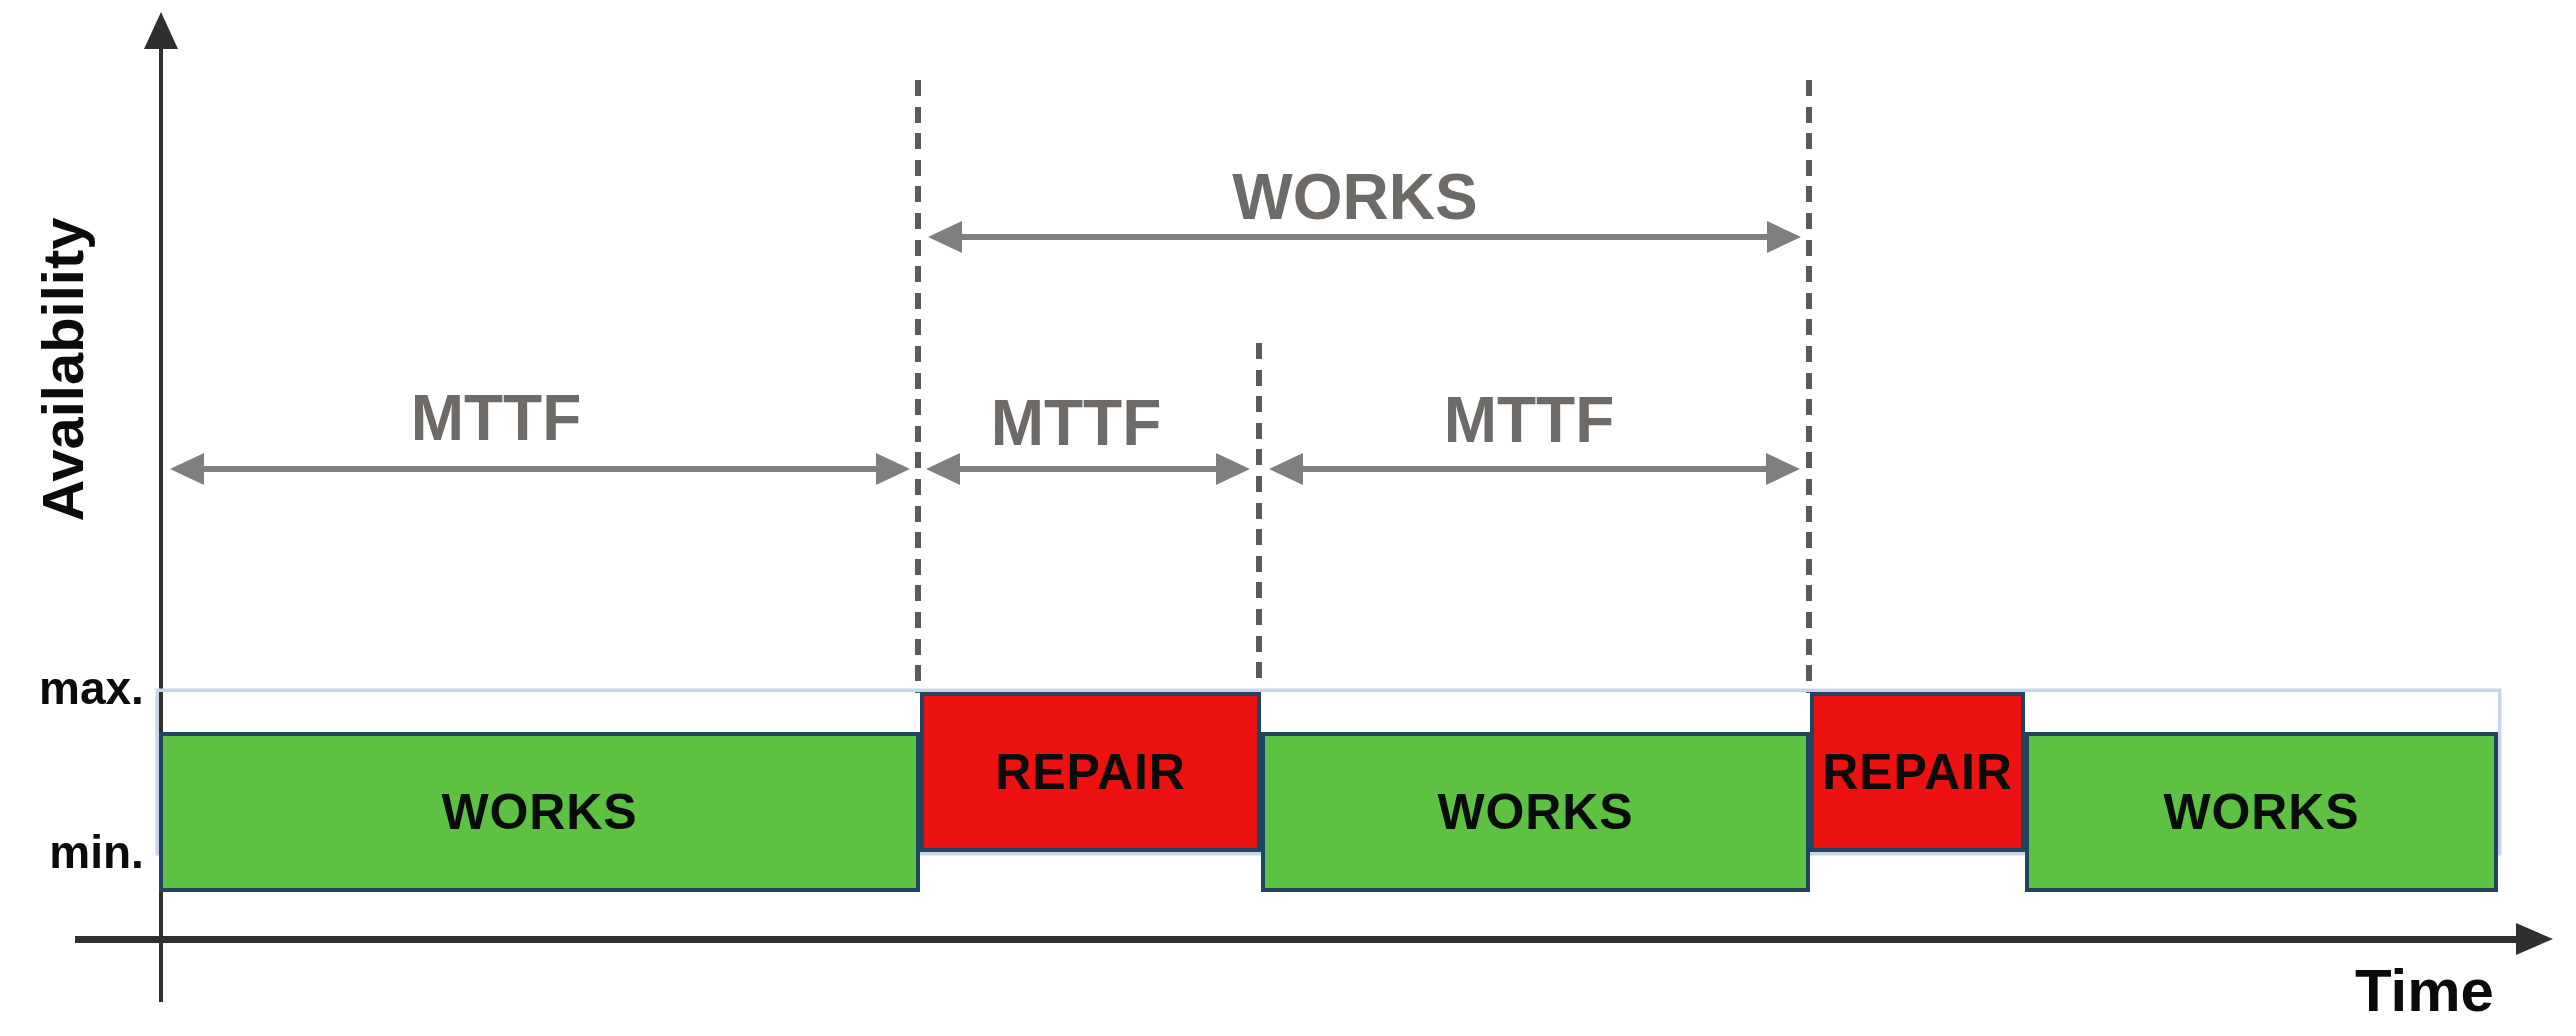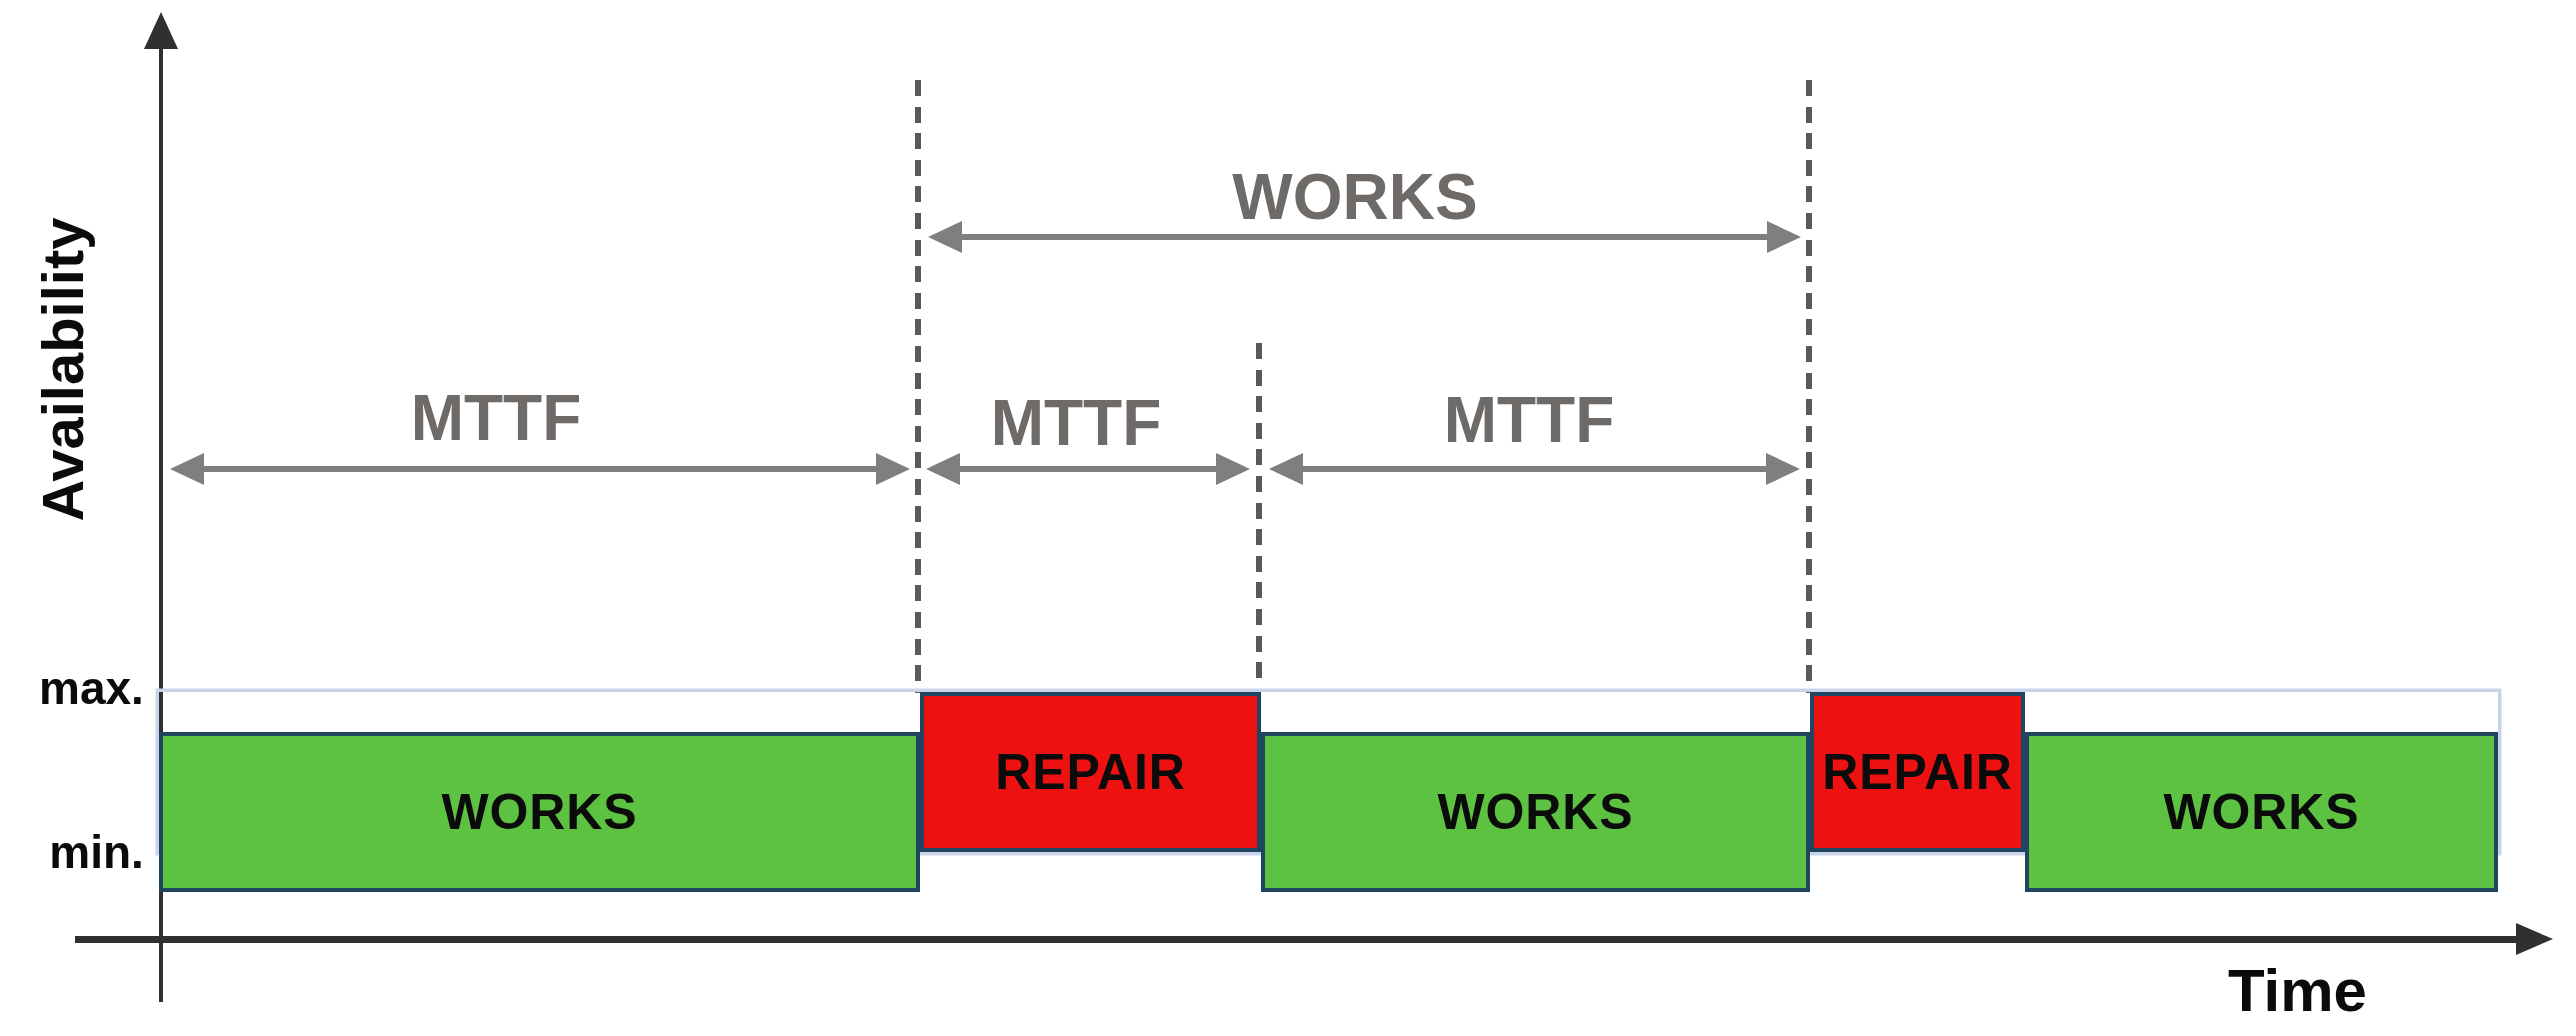--- a/index.html
+++ b/index.html
@@ -21,21 +21,21 @@
     border-top:16px solid transparent;border-bottom:16px solid transparent;
     border-left:37px solid var(--axis-black);}
 
   .availability-label{position:absolute;left:-292px;top:334px;width:708px;height:71px;
     transform:rotate(-90deg);text-align:center;font-size:58px;line-height:71px;color:var(--text-black);}
   .tick{position:absolute;left:8.9px;width:135px;height:46px;text-align:right;
     font-size:46px;line-height:46px;color:var(--text-black);}
   .tick-max{top:665px;}
   .tick-min{top:814px;margin-top:15px;}
   .time-label{position:absolute;left:2228px;top:961px;width:266px;height:60px;
-    text-align:left;font-size:60px;line-height:60px;color:var(--text-black);}
+    text-align:right;font-size:60px;line-height:60px;color:var(--text-black);}
 
   
   .dashed{position:absolute;width:6.2px;
     background:repeating-linear-gradient(180deg,var(--dashed-gray) 0 16px,transparent 16px 26.6px);}
   .dashed-1{left:915px;top:80px;height:613px;}
   .dashed-2{left:1256px;top:343px;height:349px;}
   .dashed-3{left:1806px;top:80px;height:613px;}
 
   
   .arrow{position:absolute;height:32px;}

